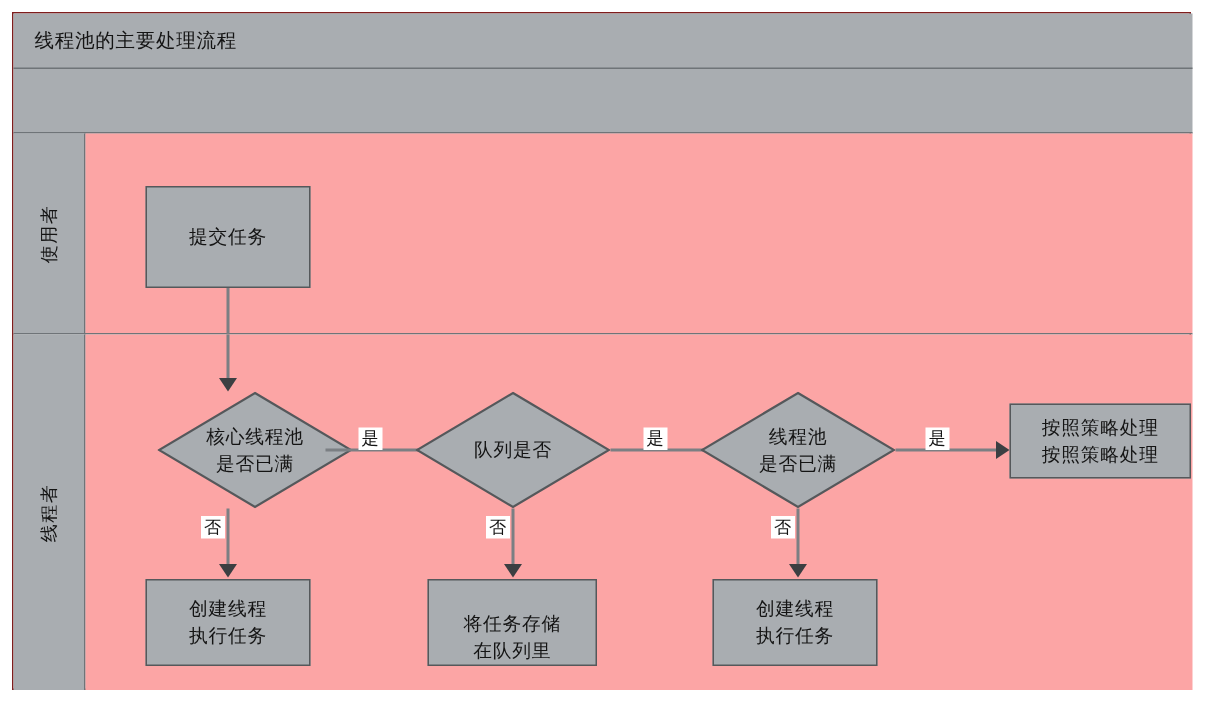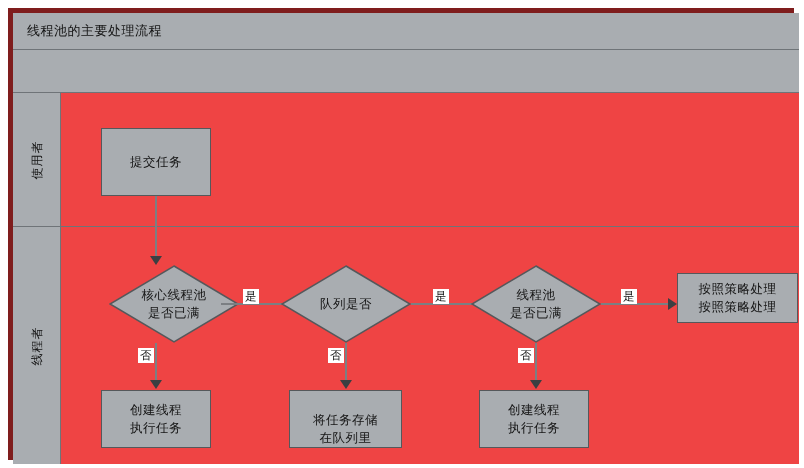--- a/index.html
+++ b/index.html
@@ -14,21 +14,21 @@
     overflow: hidden;
   }
 
   
   #diagram {
     position: absolute;
     left: 8px;
     top: 8px;
     width: 786px;
     height: 452px;
-    border: 5px solid #7f1d1d;
+    border: 1px solid #7f1d1d;
     box-sizing: border-box;
     background: #ffffff;
   }
 
   
   .header-bar {
     position: absolute;
     left: 0;
     width: 786px;
     background: #a9adb1;
@@ -82,21 +82,21 @@
     font-size: 12px;
     color: #141414;
     letter-spacing: 1px;
   }
   .lane-body {
     position: absolute;
     left: 48px;
     top: 0;
     right: 0;
     bottom: 0;
-    background: #ef4444;
+    background: #fca5a5;
   }
 
   
   .node {
     position: absolute;
     box-sizing: border-box;
     display: flex;
     align-items: center;
     justify-content: center;
     text-align: center;

